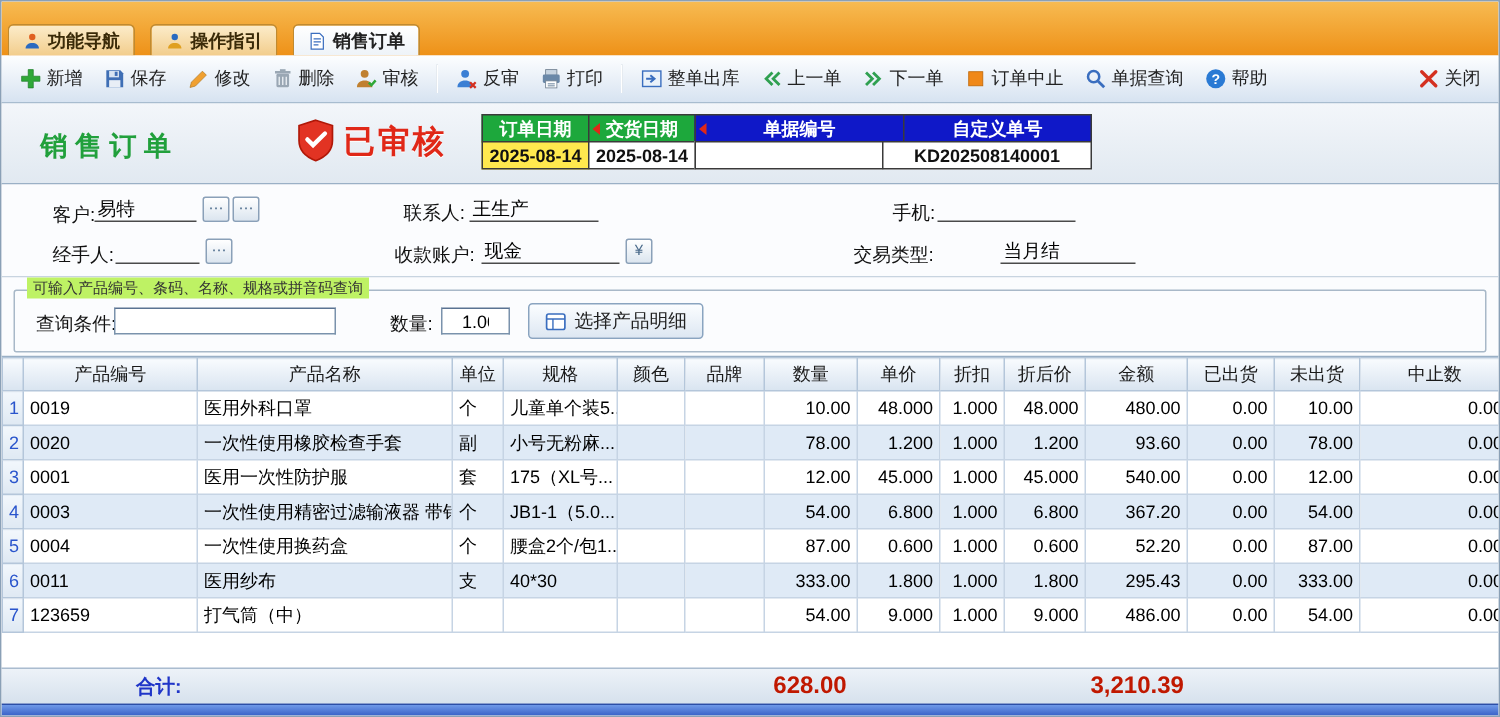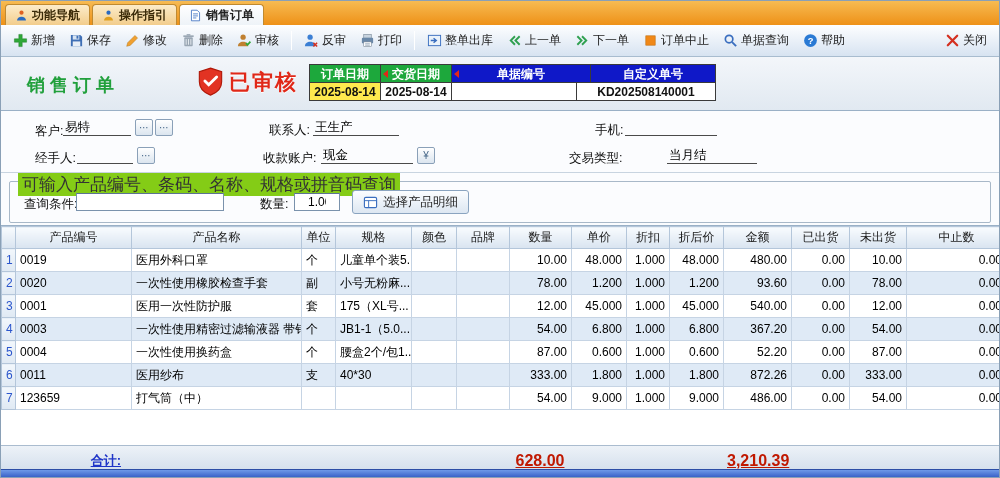--- a/index.html
+++ b/index.html
@@ -1,79 +1,79 @@
 <!DOCTYPE html>
 <html><head>
 <meta charset="utf-8">
 <style>
   * { box-sizing: border-box; margin: 0; padding: 0; }
   html,body { background:#fff; }
   body { font-family:"Liberation Sans","DejaVu Sans",sans-serif; }
   .app { width:1000px; height:478px; display:flex; flex-direction:column; border:1px solid #8aa0b6; overflow:hidden; background:#fafbfd; }
 
   
-  .tabbar { height:24px; background:linear-gradient(#f7bb52,#ee9118); display:flex; align-items:flex-end; padding:0 0 0 4px; gap:2px; flex:0 0 auto;font-family:Liberation Serif, serif; }
+  .tabbar { height:36px; background:linear-gradient(#f7bb52,#ee9118); display:flex; align-items:flex-end; padding:0 0 0 4px; gap:10px; flex:0 0 auto;font-family:Liberation Serif, serif; }
   .tab { height:21px; display:flex; align-items:center; gap:4px; padding:1px 9px; font-size:12px; font-weight:bold; color:#3a2a08;
          background:linear-gradient(#fcecca,#f2cd8c); border:1px solid #c08a30; border-bottom:none; border-radius:4px 4px 0 0; cursor:default; }
   .tab.active { background:linear-gradient(#ffffff,#eef3f8); color:#222; }
   .tab svg { flex:0 0 auto; }
 
   
   .toolbar { height:32px; background:linear-gradient(#fdfeff,#d7e3f1); border-bottom:1px solid #a8bccf; display:flex; align-items:center; padding:0 6px; gap:2px; flex:0 0 auto; }
   .tbtn { display:flex; align-items:center; gap:3px; padding:3px 5px; background:transparent; border:1px solid transparent; font-size:12px; color:#222; border-radius:3px; cursor:default; font-family:inherit; }
   .tsep { width:1px; height:19px; background:#a8b8c8; border-right:1px solid #fff; margin:0 4px; }
   .push-right { margin-left:auto; }
 
   
   .headpanel { height:54px; position:relative; background:linear-gradient(#f3f6fa,#e1e9f1); border-bottom:1px solid #9ab0c6; flex:0 0 auto; }
   .doc-title { position:absolute; left:26px; top:16px; font-size:18px; font-weight:bold; color:#21a03c; letter-spacing:5px; }
   .stamp { position:absolute; left:196px; top:10px; display:flex; align-items:center; gap:5px; }
   .stamp-text { font-size:21px; font-weight:bold; color:#e02818; letter-spacing:2px; text-shadow:0 1px 0 #fff; }
   .dgrid { position:absolute; left:308px; top:7px; }
   .drow { display:flex; }
   .dcell { height:19px; line-height:18px; text-align:center; font-size:12px; font-weight:bold; border:1px solid #3a3a3a; margin-left:-1px; position:relative; overflow:hidden; white-space:nowrap; }
   .drow + .drow .dcell { margin-top:-1px; }
-  .dcell:first-child { margin-left:0; }
+  .dcell:first-child { margin-left:12px; }
   .w72 { width:72px; } .w126 { width:126px; } .w140 { width:140px; }
   .dcell.green { background:#1da83c; color:#fff; }
   .dcell.blue  { background:#0f18c8; color:#fff; }
   .dcell.val   { background:#fff; color:#111; }
   .dcell.yellow{ background:#ffe94e; }
   .dcell.marker::before { content:""; position:absolute; left:2px; top:5px; border-top:4px solid transparent; border-bottom:4px solid transparent; border-right:5px solid #e02818; }
 
   
   .formpanel { height:62px; position:relative; background:#fbfcfe; border-bottom:1px solid #c8d4e0; font-size:12.5px; flex:0 0 auto; }
   .flabel { position:absolute; color:#111; }
   .uline { position:absolute; border:none; border-bottom:1px solid #4a4a4a; background:transparent; font-size:12.5px; color:#000; height:17px; padding:0 2px; font-family:inherit; outline:none; }
   .mini-btn { position:absolute; width:18px; height:17px; border:1px solid #8aa0b8; background:linear-gradient(#ffffff,#dbe5ef); font-size:10px; line-height:14px; color:#4a6a8a; border-radius:2px; cursor:default; font-family:inherit; }
   .mini-btn.dots::after { content:"⋯"; }
 
   
   .querywrap { height:52px; position:relative; padding:8px 8px 0; flex:0 0 auto; background:#fbfcfe; }
   .groupbox { position:relative; border:1px solid #a8b8c8; height:42px; border-radius:2px; }
-  .grouptitle { position:absolute; top:-9px; left:8px; background:#84cc16; padding:0 4px; font-size:17px; color:#333; }
+  .grouptitle { position:absolute; top:-9px; left:8px; background:#bef264; padding:0 4px; font-size:10px; color:#333; }
   .glabel { position:absolute; font-size:12.5px; color:#111; }
   .boxin { position:absolute; height:18px; border:1px solid #7a92ac; border-top-color:#5a7292; background:#fff; font-size:12px; padding:0 13px; font-family:inherit; outline:none; }
   .select-btn { position:absolute; left:342px; top:8px; height:24px; display:flex; align-items:center; gap:5px; padding:0 10px; font-size:12.5px; color:#222;
                 background:linear-gradient(#fbfdff,#dde7f2); border:1px solid #8aa4c0; border-radius:3px; cursor:default; font-family:inherit; }
 
   
   .grid { flex:1 1 auto; background:#fff; overflow:hidden; border-top:1px solid #9ab0c6; }
   table { border-collapse:collapse; table-layout:fixed; width:1005px; }
   th, td { border:1px solid #c6d4e4; height:23px; font-size:12px; padding:0 4px; overflow:hidden; white-space:nowrap; font-weight:normal; }
   thead th { background:linear-gradient(#f8fbfe,#d9e4f0); color:#1a1a1a; text-align:center; border-color:#b4c6da; height:22px; }
   td.c0 { background:linear-gradient(#f2f7fc,#dfe9f3); color:#2a55cc; text-align:center; border-color:#b4c6da; }
   tbody tr:nth-child(even) td:not(.c0) { background:#dfeaf6; }
   td.c1, td.c2, td.c3, td.c4, td.c5, td.c6 { text-align:left; }
   td.c7, td.c8, td.c9, td.c10, td.c11, td.c12, td.c13, td.c14 { text-align:right; }
 
   
   .totalbar { height:24px; flex:0 0 auto; background:linear-gradient(#edf2f8,#d6e1ed); border-top:1px solid #aabccf; overflow:hidden; }
   .totalbar table { width:1005px; }
-  .totalbar td { border:none; height:29px;text-decoration:underline; }
+  .totalbar td { border:none; height:23px; }
   .t-label { text-align:right; font-weight:bold; color:#1f35c8; font-size:13px; padding-right:10px; }
   .t-num { text-align:center; font-weight:bold; color:#c01800; font-size:16px; }
 
   
   .bluebar { height:8px; flex:0 0 auto; background:linear-gradient(#6f99e8,#3a62c8); border-top:1px solid #2c4ea6; }
 </style>
 </head>
 <body>
 
 <div class="app">
@@ -402,21 +402,21 @@
             <td class="c1">0011</td>
             <td class="c2">医用纱布</td>
             <td class="c3">支</td>
             <td class="c4">40*30</td>
             <td class="c5"></td>
             <td class="c6"></td>
             <td class="c7">333.00</td>
             <td class="c8">1.800</td>
             <td class="c9">1.000</td>
             <td class="c10">1.800</td>
-            <td class="c11">872.26</td>
+            <td class="c11">295.43</td>
             <td class="c12">0.00</td>
             <td class="c13">333.00</td>
             <td class="c14">0.00</td>
           </tr>
           <tr>
             <td class="c0">7</td>
             <td class="c1">123659</td>
             <td class="c2">打气筒（中）</td>
             <td class="c3"></td>
             <td class="c4"></td>

